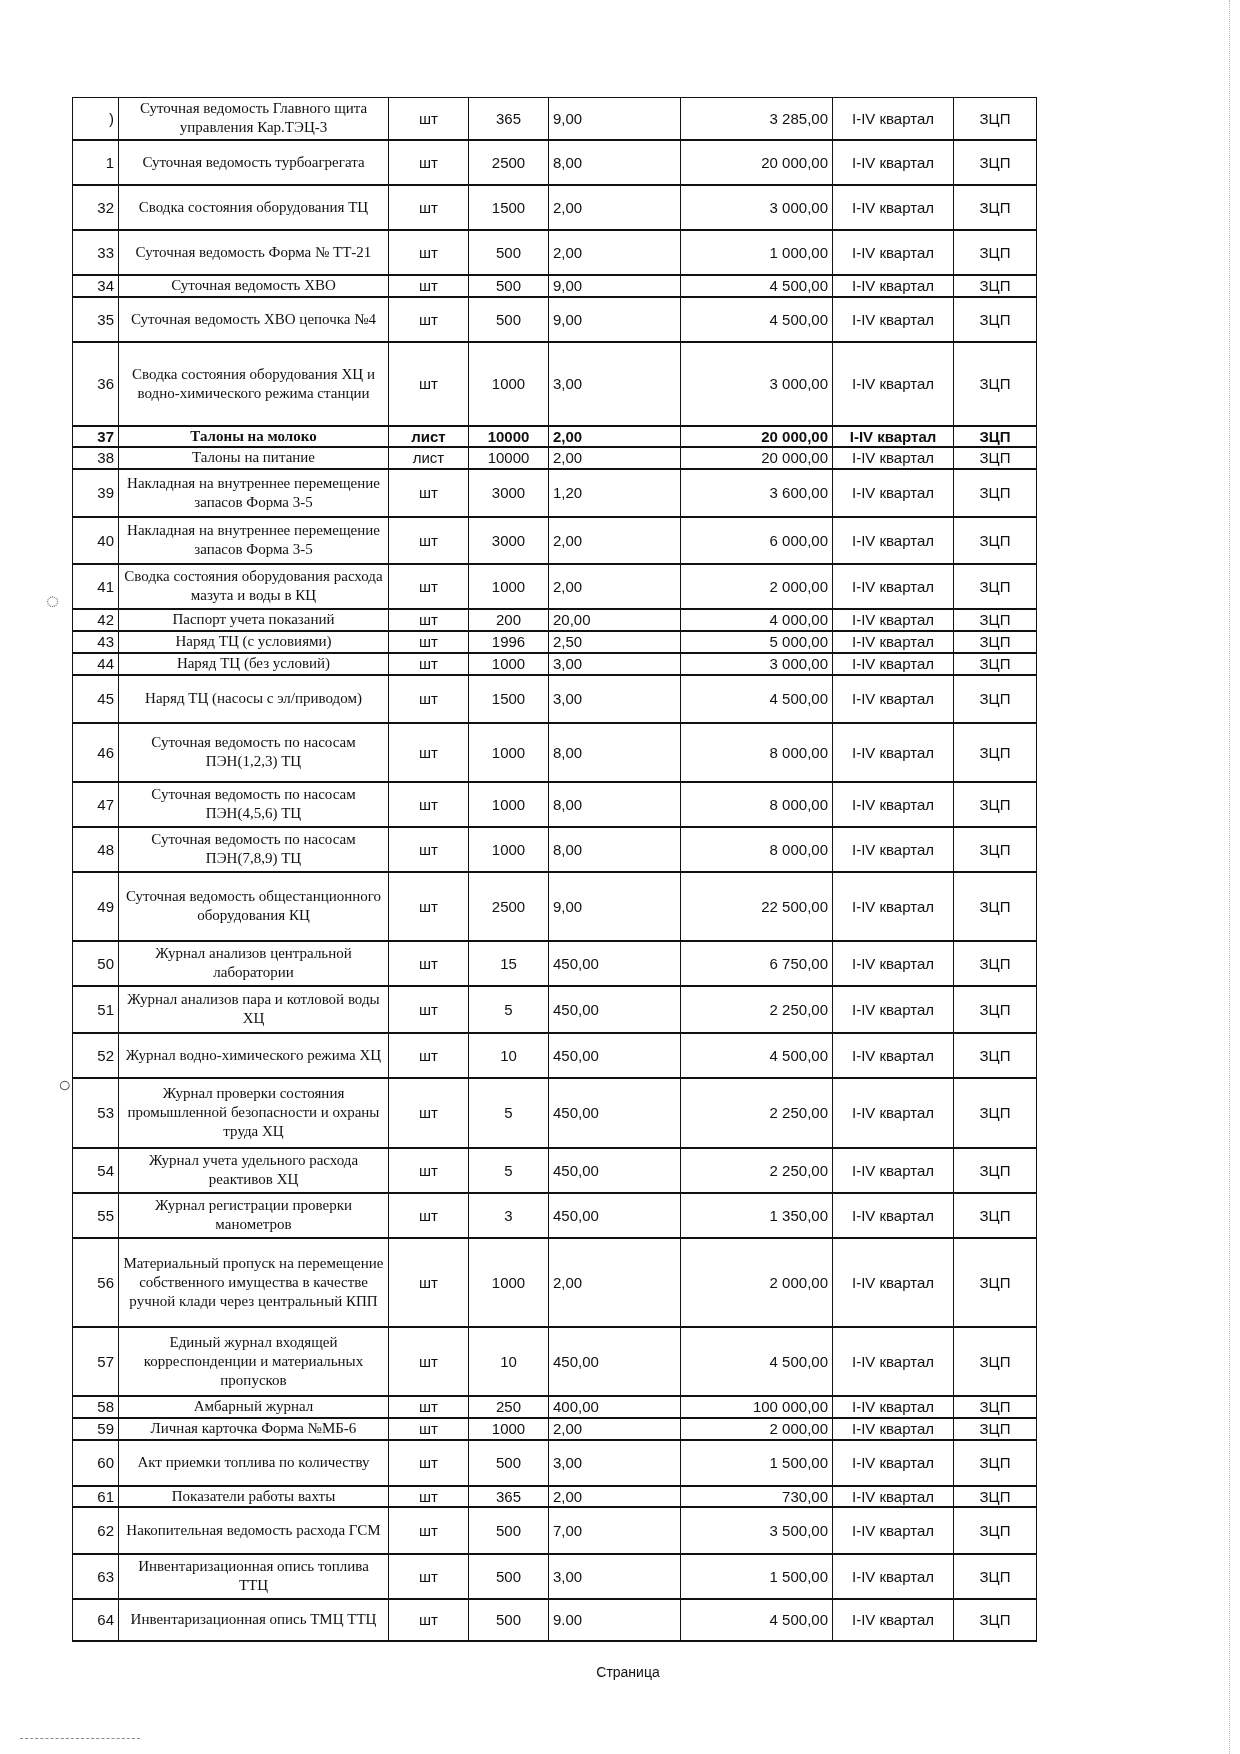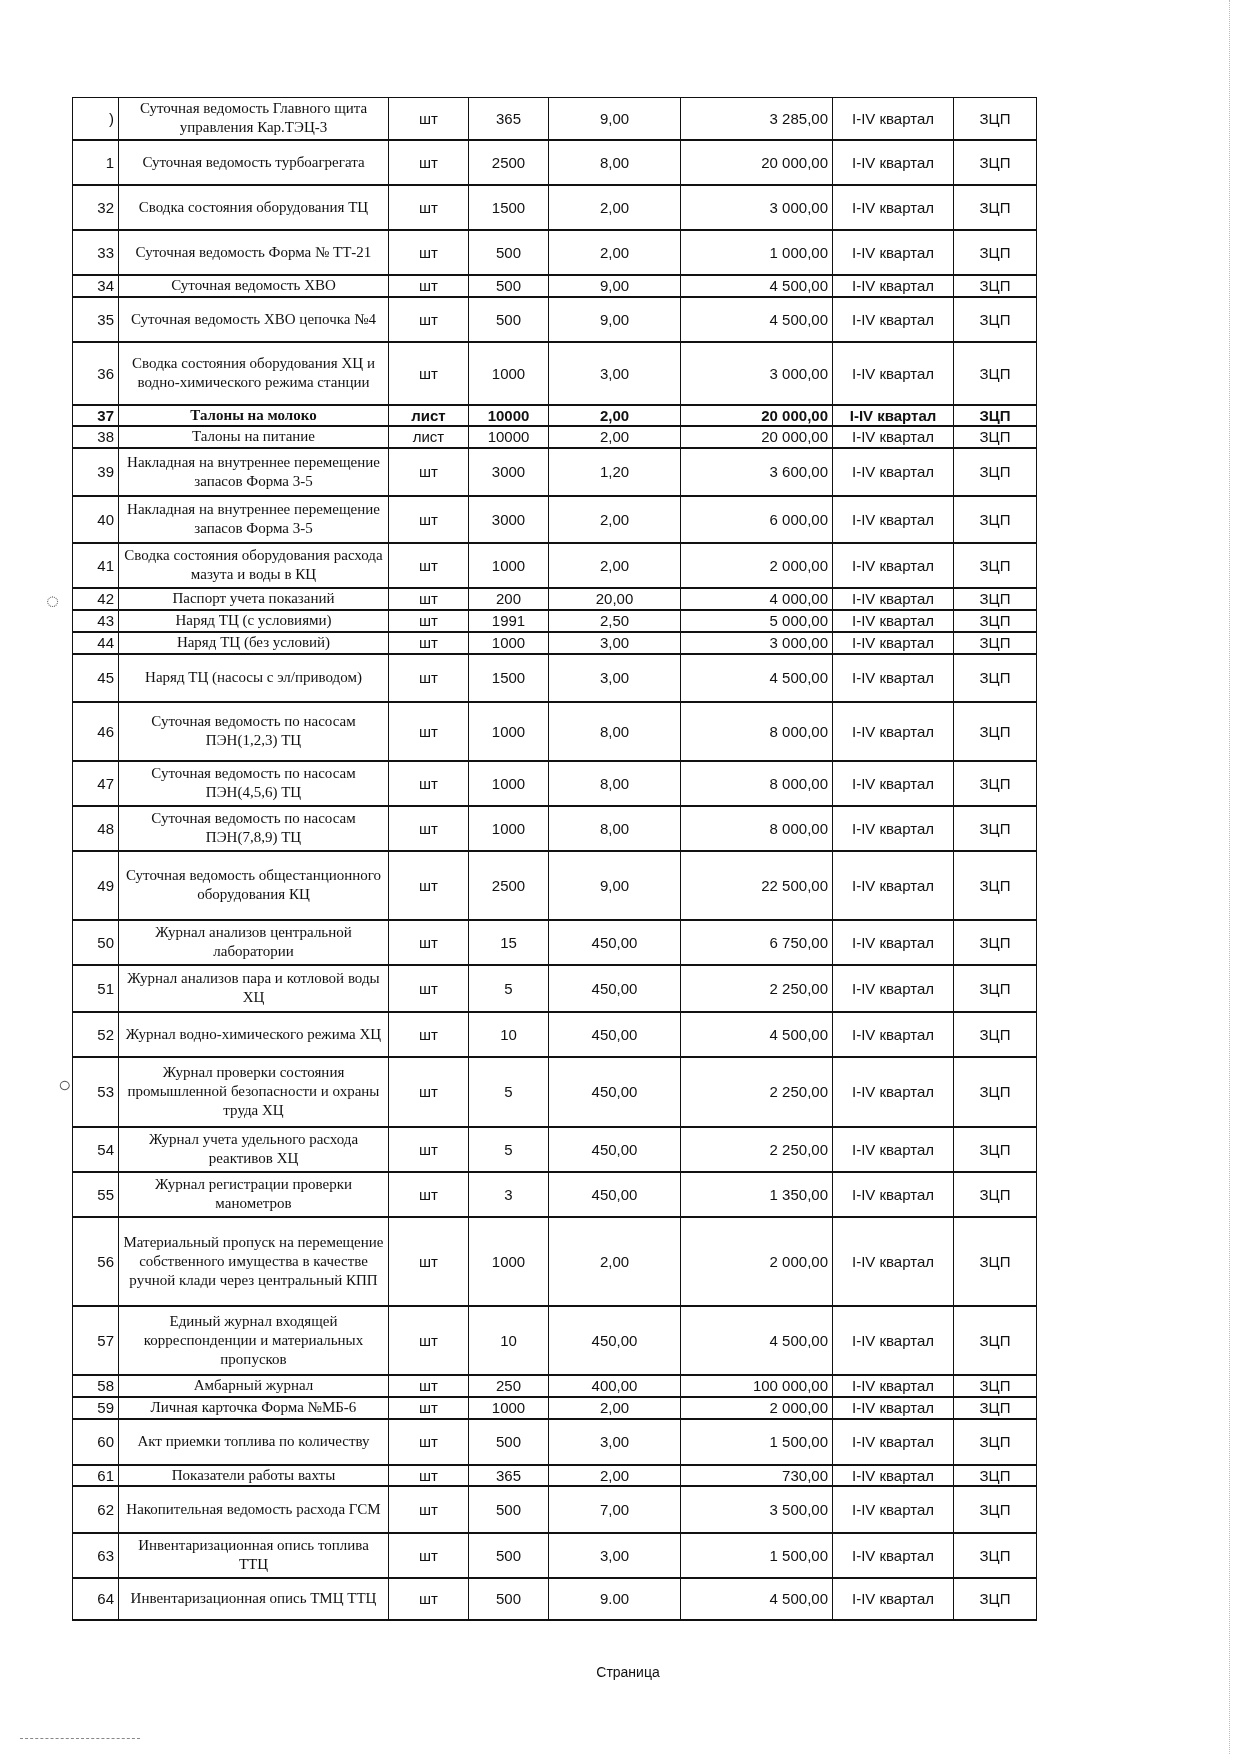--- a/index.html
+++ b/index.html
@@ -11,21 +11,21 @@
   }
   table.doc td {
     border: 1.5px solid #111; padding: 0 4px; vertical-align: middle;
     font-size: 15px; line-height: 19px; overflow: hidden;
   }
   table.doc tr { border-bottom: 2px solid #111; }
   td.num { text-align: right; font-family: "Liberation Sans", sans-serif; font-size: 14px; padding-right: 6px; border-left: 1px dashed #999; }
   td.desc { text-align: center; font-family: "Liberation Serif", serif; font-size: 15px; }
   td.unit { text-align: center; font-family: "Liberation Sans", sans-serif; font-size: 13px; }
   td.qty { text-align: center; font-family: "Liberation Sans", sans-serif; font-size: 14px; }
-  td.price { text-align: center; font-family: "Liberation Sans", sans-serif; font-size: 14px; padding-right: 22px; }
+  td.price { text-align: left; font-family: "Liberation Sans", sans-serif; font-size: 14px; padding-right: 22px; }
   td.total { text-align: right; font-family: "Liberation Sans", sans-serif; font-size: 14px; padding-right: 22px; }
   td.period { text-align: center; font-family: "Liberation Sans", sans-serif; font-size: 14px; }
   td.dept { text-align: center; font-family: "Liberation Sans", sans-serif; font-size: 15px; }
   .footer { position: absolute; left: 8px; width: 1240px; top: 1664px; text-align: center; font-family: "Liberation Sans", sans-serif; font-size: 14px; }
   .scan-mark { position: absolute; font-family: "Liberation Sans", sans-serif; color: #555; font-size: 22px; }
   .edge-dots { position: absolute; right: 10px; top: 0; width: 8px; height: 1754px; border-right: 1px dotted #bbb; }
   .bottom-smudge { position: absolute; left: 20px; top: 1738px; width: 120px; height: 2px; border-top: 1px dashed #888; }
 </style>
 </head>
 <body>
@@ -100,21 +100,21 @@
         <tr style="height: 45px;">
     <td class="num">35</td>
     <td class="desc">Суточная ведомость ХВО цепочка №4</td>
     <td class="unit">шт</td>
     <td class="qty">500</td>
     <td class="price">9,00</td>
     <td class="total">4 500,00</td>
     <td class="period">I-IV квартал</td>
     <td class="dept">ЗЦП</td>
   </tr>
-        <tr style="height: 63px;">
+        <tr style="height: 84px;">
     <td class="num">36</td>
     <td class="desc">Сводка состояния оборудования ХЦ и водно-химического режима станции</td>
     <td class="unit">шт</td>
     <td class="qty">1000</td>
     <td class="price">3,00</td>
     <td class="total">3 000,00</td>
     <td class="period">I-IV квартал</td>
     <td class="dept">ЗЦП</td>
   </tr>
         <tr style="height: 16px; font-weight: bold;">
@@ -174,21 +174,21 @@
     <td class="qty">200</td>
     <td class="price">20,00</td>
     <td class="total">4 000,00</td>
     <td class="period">I-IV квартал</td>
     <td class="dept">ЗЦП</td>
   </tr>
         <tr style="height: 22px;">
     <td class="num">43</td>
     <td class="desc">Наряд ТЦ (с условиями)</td>
     <td class="unit">шт</td>
-    <td class="qty">1991</td>
+    <td class="qty">1996</td>
     <td class="price">2,50</td>
     <td class="total">5 000,00</td>
     <td class="period">I-IV квартал</td>
     <td class="dept">ЗЦП</td>
   </tr>
         <tr style="height: 22px;">
     <td class="num">44</td>
     <td class="desc">Наряд ТЦ (без условий)</td>
     <td class="unit">шт</td>
     <td class="qty">1000</td>

